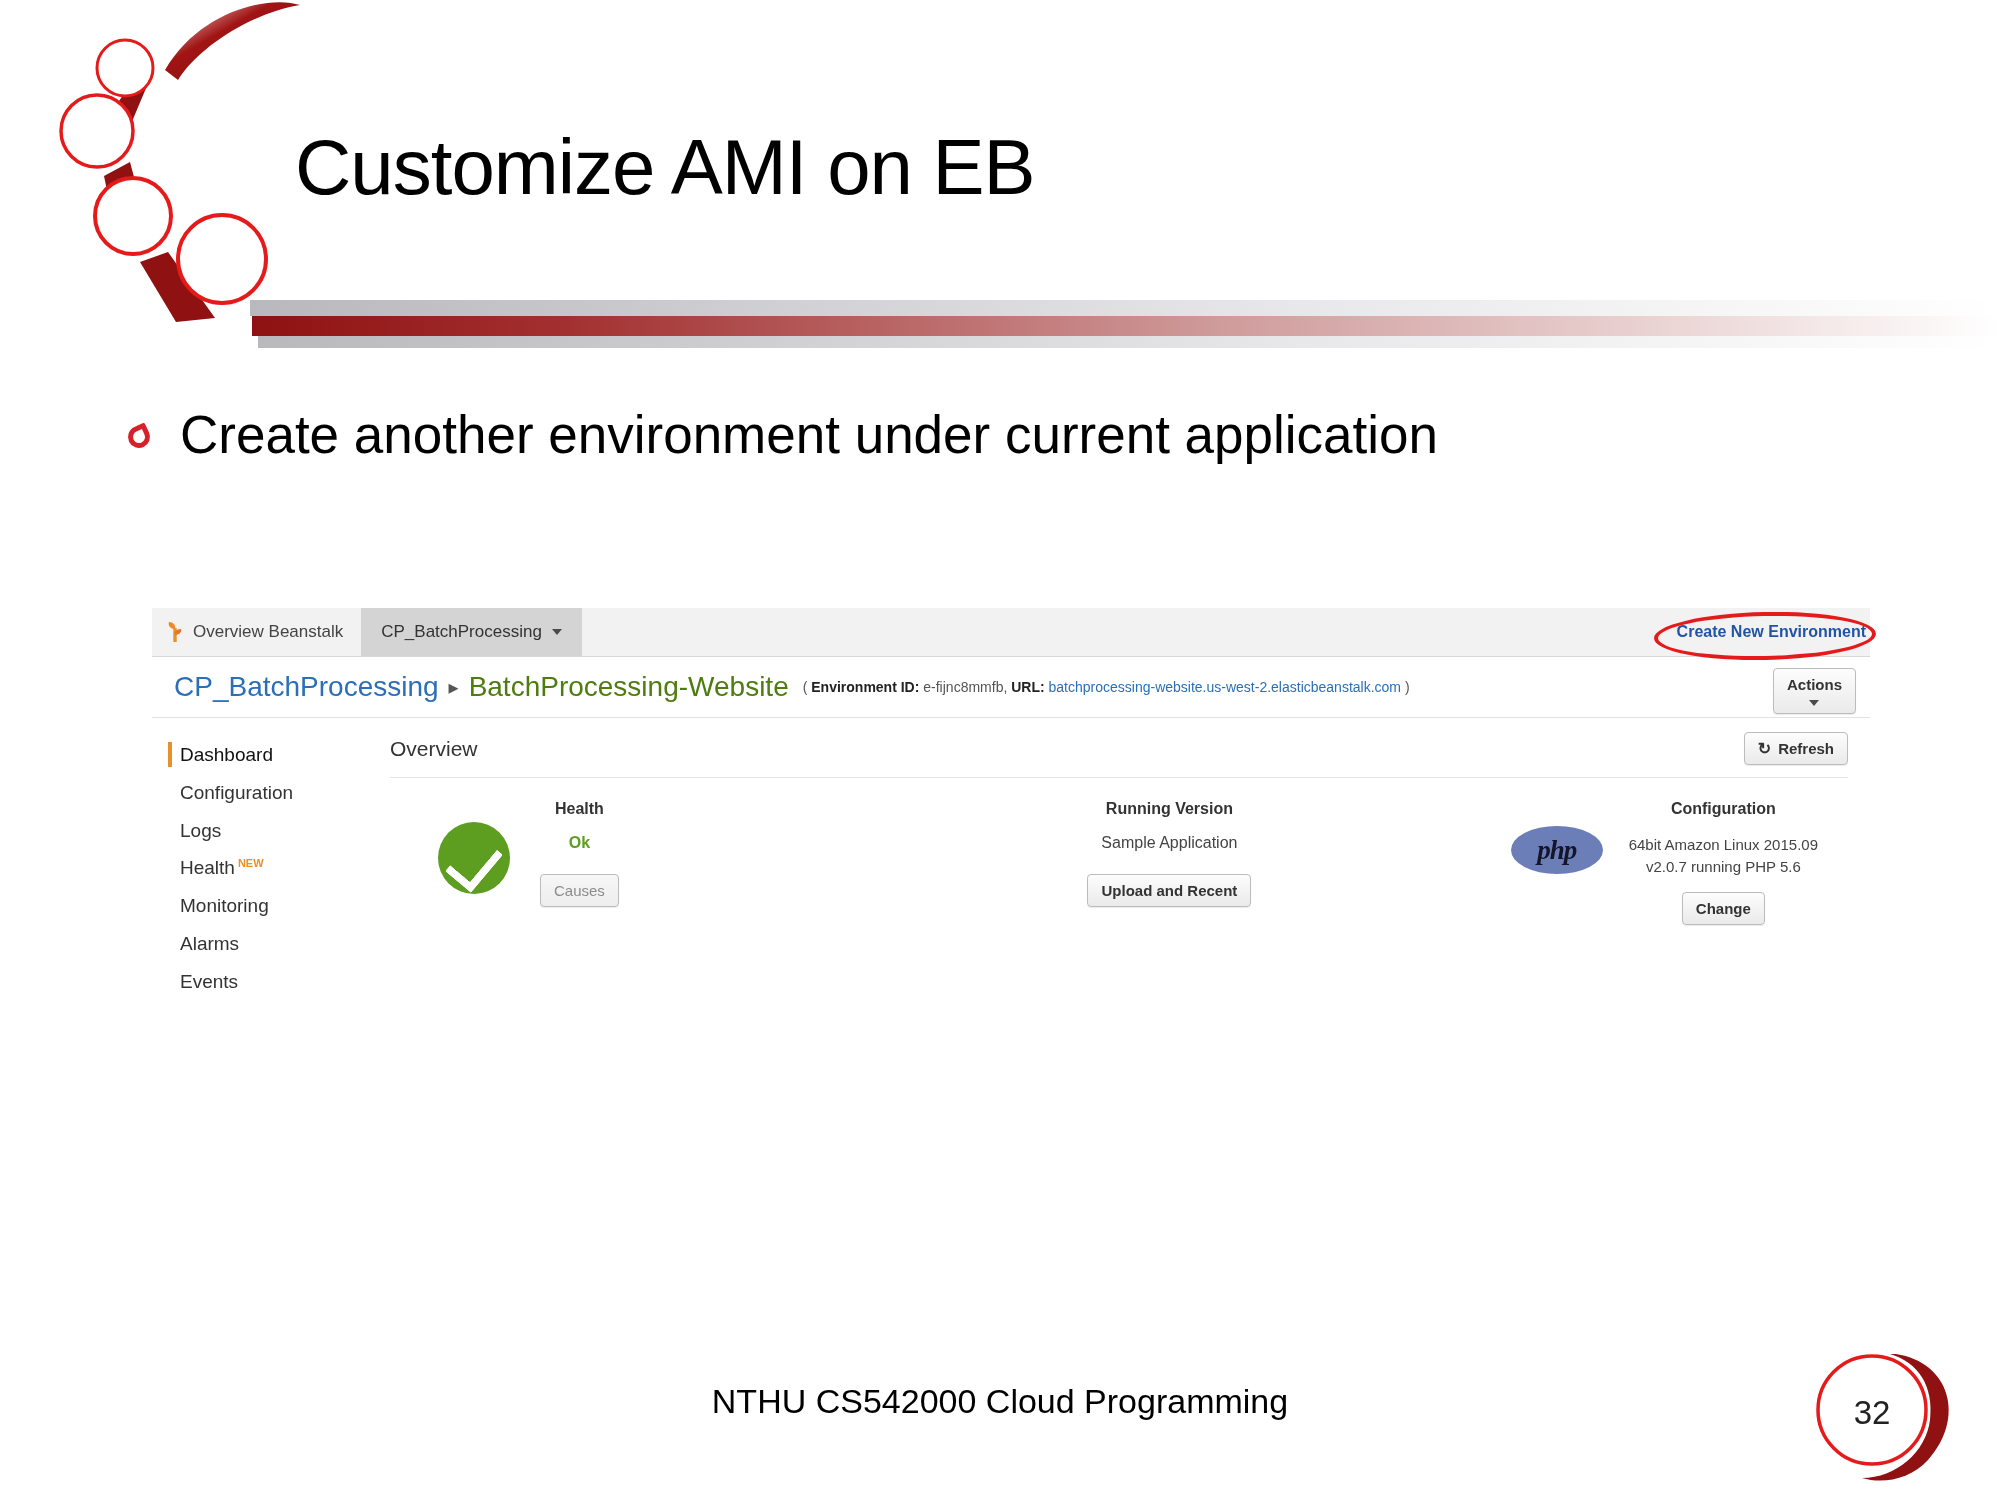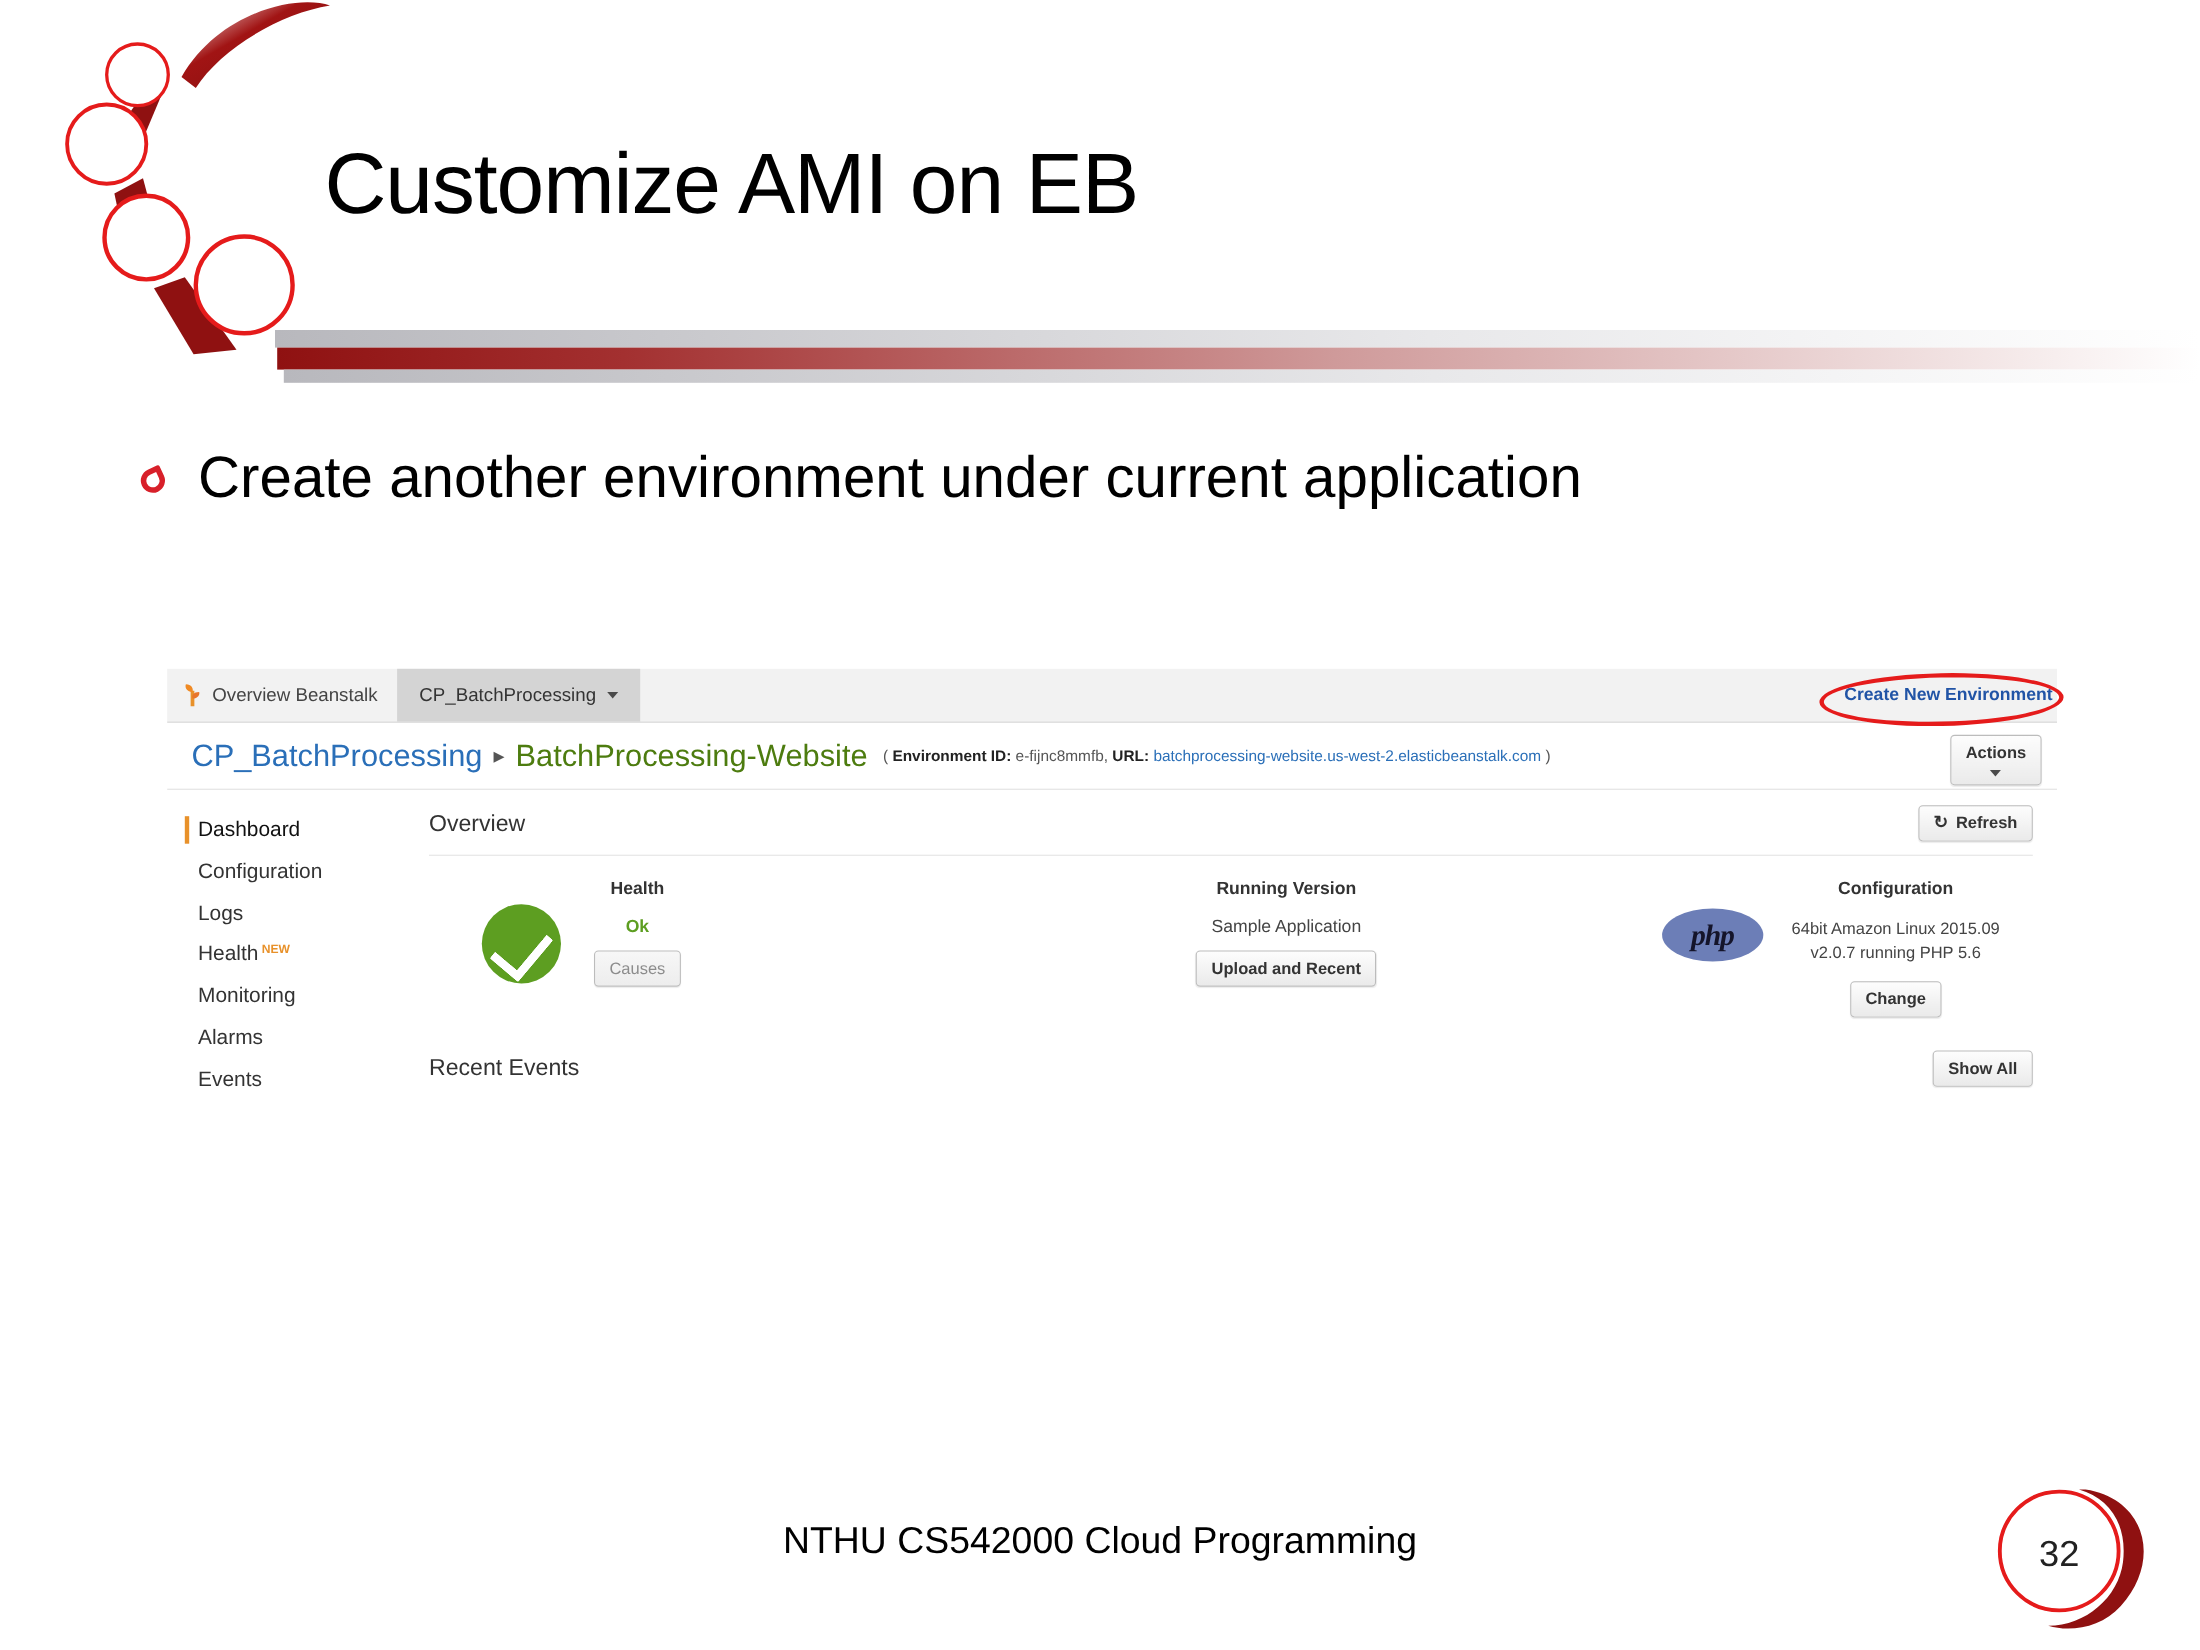--- a/index.html
+++ b/index.html
@@ -113,21 +113,21 @@
   }
   .section-title{font-size:21px;color:#333;text-align:right;}
 
   .overview-cols{display:flex;padding:22px 0 0 0;}
   .ov-col{display:flex;align-items:flex-start;}
   .ov-col.c1{width:36%;padding-left:48px;}
   .ov-col.c2{width:34%;justify-content:center;}
   .ov-col.c3{width:30%;justify-content:flex-end;padding-right:30px;}
   .ov-inner{text-align:center;}
   .ov-label{font-size:16px;font-weight:bold;color:#333;margin-bottom:16px;}
-  .ov-value{font-size:16px;color:#444;margin-bottom:12px;}
+  .ov-value{font-size:16px;color:#444;margin-bottom:22px;}
   .ov-value.ok{color:#5d9e21;font-weight:bold;}
   .health-icon{
     width:72px;height:72px;border-radius:50%;background:#5d9e21;
     position:relative;margin-right:30px;margin-top:22px;flex:none;
   }
   .health-icon:after{
     content:"";position:absolute;left:19px;top:16px;width:26px;height:42px;
     border:8px solid #fff;border-top:0;border-left:0;
     transform:rotate(40deg);border-radius:2px;
   }
@@ -313,26 +313,20 @@
             <div class="cfg-line">64bit Amazon Linux 2015.09</div>
             <div class="cfg-line" style="margin-bottom:14px;">v2.0.7 running PHP 5.6</div>
             <span class="btn">
               <span>Change</span>
             </span>
           </div>
         </div>
 
       </div>
 
-      <div class="recent-row">
-        <span class="section-title">Recent Events</span>
-        <span class="btn">
-          <span>Show All</span>
-        </span>
-      </div>
 
     </div>
   </div>
 </div>
 
 <div class="footer-text">NTHU CS542000 Cloud Programming</div>
 
 <div class="page-badge">
   <svg width="172" height="136" viewBox="0 0 172 136">
     <path d="M96 6 C 150 14, 166 70, 128 112 C 110 132, 82 136, 62 130

